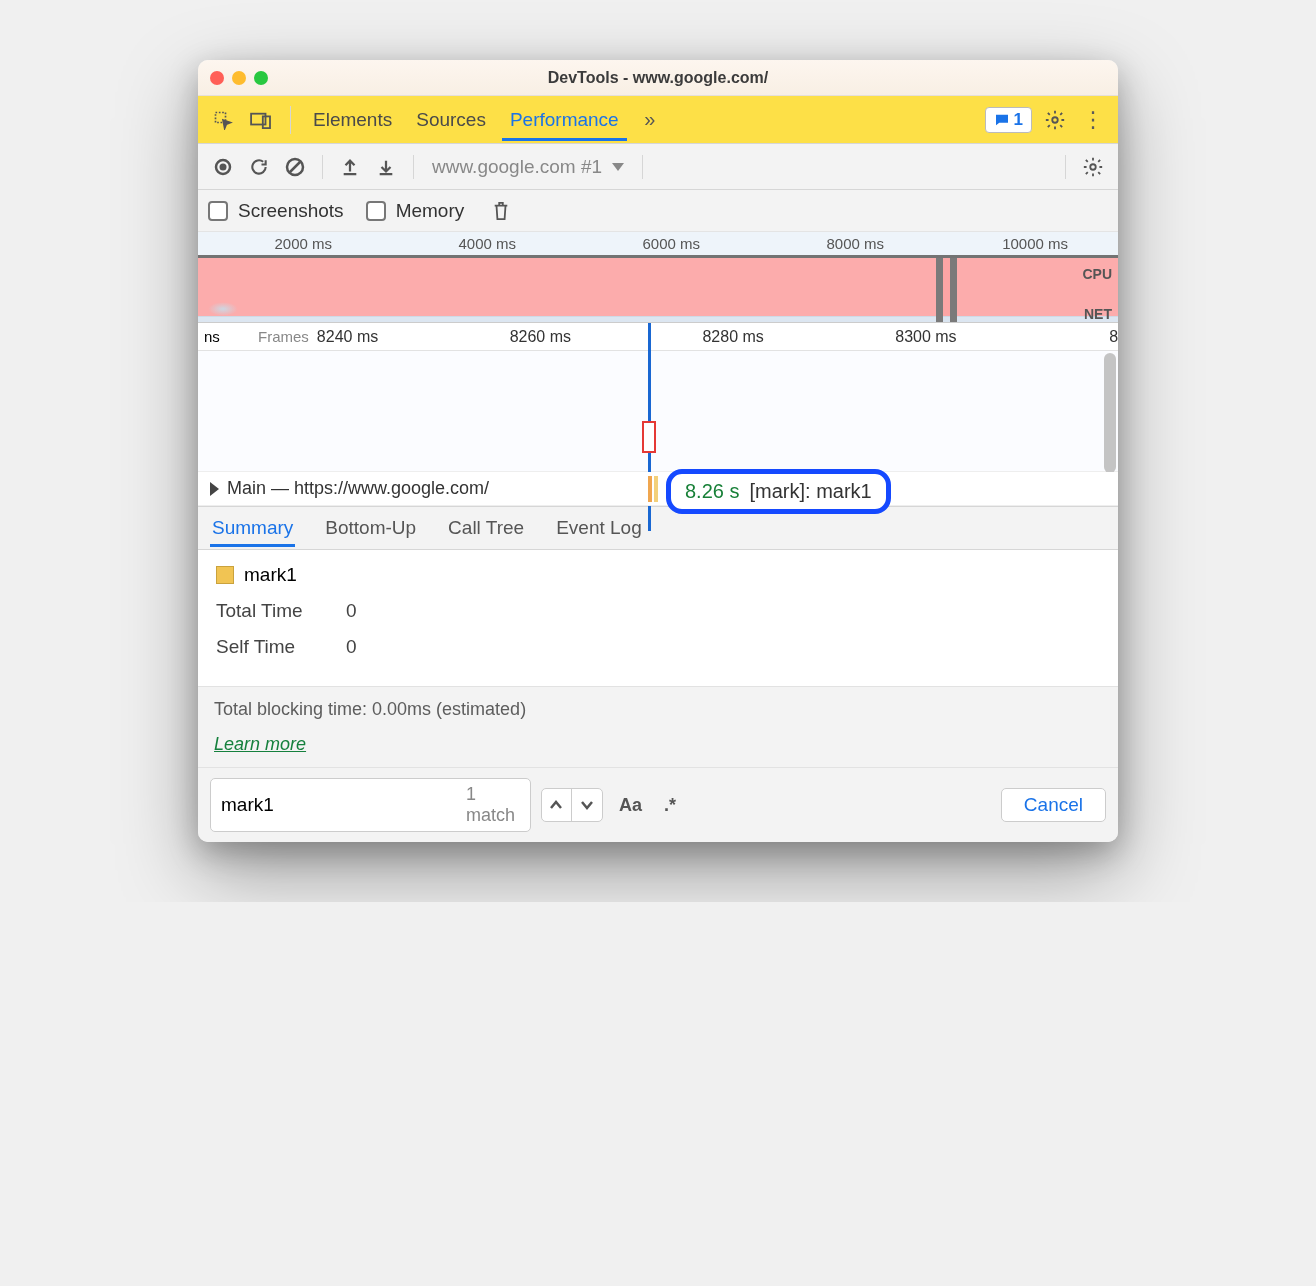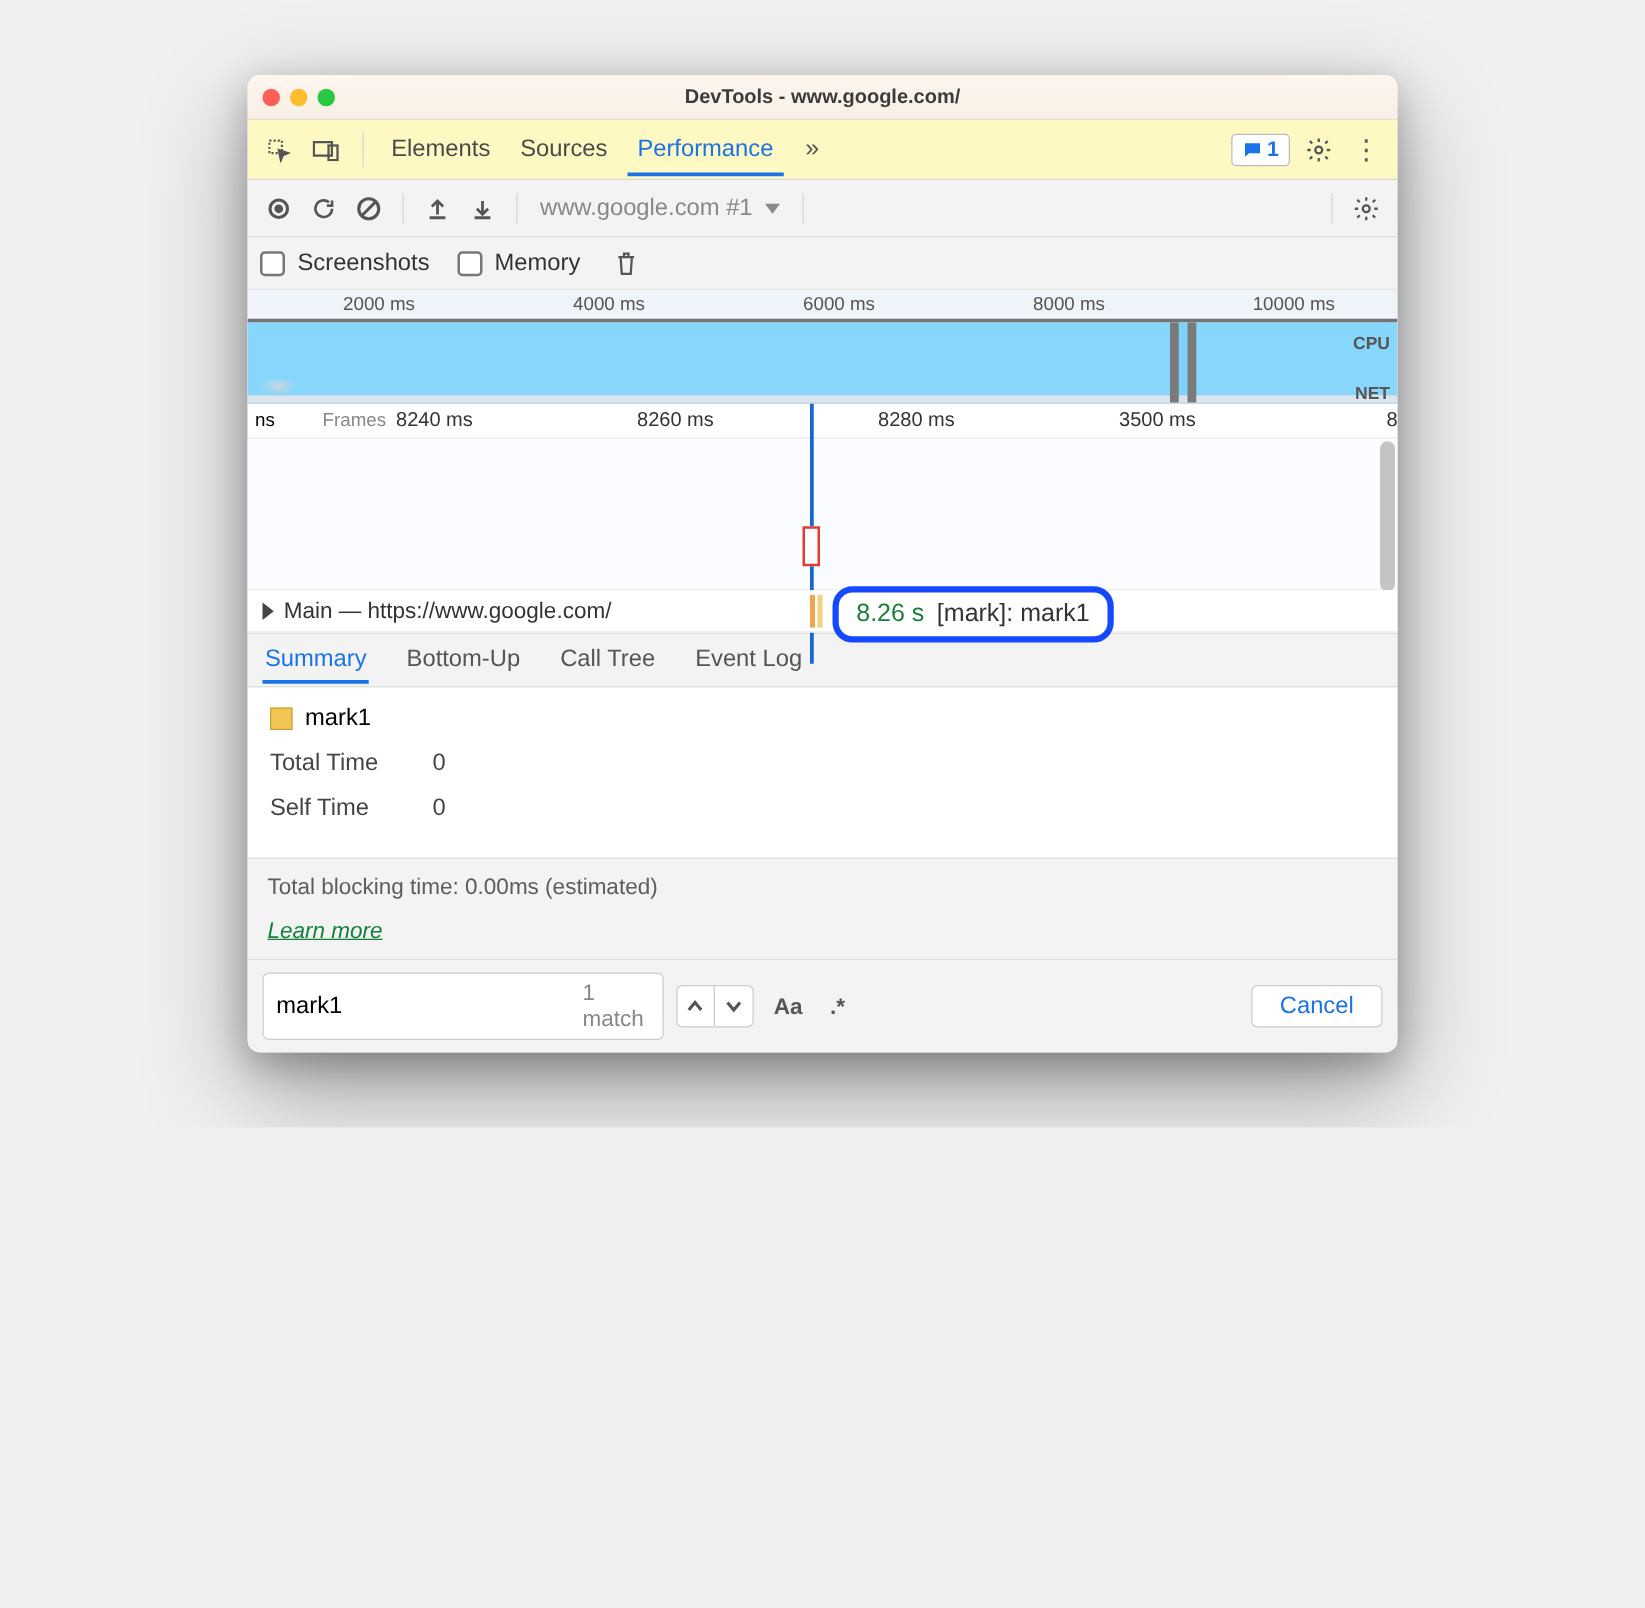--- a/index.html
+++ b/index.html
@@ -34,21 +34,21 @@
   .dot { width: 14px; height: 14px; border-radius: 50%; }
   .dot.red { background: #ff5f57; }
   .dot.yellow { background: #febc2e; }
   .dot.green { background: #28c840; }
   .title {
     position: absolute; left:0; right:0; text-align:center;
     font-weight: 600; font-size: 16px; color:#3b3b3b;
   }
   
   .tabs {
-    display:flex; align-items:center; height:48px; background:#fef9c3;
+    display:flex; align-items:center; height:48px; background:#fde047;
     border-bottom:1px solid #d6d6d6; padding:0 10px; gap:8px;
   }
   .icon-btn {
     width:30px; height:30px; display:flex; align-items:center; justify-content:center;
     color:#5a5a5a; border-radius:4px; cursor:pointer;
   }
   .tabs .divider { width:1px; height:28px; background:#d6d6d6; margin:0 6px; }
   .tab {
     font-size:19px; color:#4a4a4a; padding:10px 8px; cursor:pointer;
   }
@@ -84,21 +84,21 @@
   .opt-label { font-size:19px; color:#333; margin-right:12px; }
   
   .overview {
     position:relative; background:#eef4fa; border-bottom:1px solid #ccc;
   }
   .overview-ruler {
     height:26px; display:flex; font-size:15px; color:#555; align-items:center;
     border-bottom:3px solid #737373;
   }
   .ov-tick { flex:1; text-align:right; padding-right:50px; }
-  .overview-body { height:64px; position:relative; background:#7dd3fc;padding-left:44px; }
+  .overview-body { height:64px; position:relative; background:#fca5a5;padding-left:44px; }
   .ov-right-labels { position:absolute; right:6px; top:0; font-size:14px; font-weight:700; color:#555; }
   .ov-right-labels div { margin-top:8px; }
   .ov-handle-l, .ov-handle-r {
     position:absolute; top:0; bottom:0; width:7px; background:#7a7a7a;
   }
   .ov-handle-l { left:738px; }
   .ov-handle-r { left:752px; }
   .ov-shade-l { position:absolute; left:0; top:0; bottom:0; width:738px; background:rgba(255,255,255,0.08); }
   .ov-shade-r { position:absolute; left:759px; right:0; top:0; bottom:0; background:rgba(255,255,255,0.08); }
   .ov-bump { position:absolute; left:10px; bottom:6px; width:30px; height:14px;
@@ -320,21 +320,21 @@
     </div>
   </div>
 
   <div class="detail-ruler">
     <div class="lbl">ns</div>
     <div style="font-size:15px;color:#888;padding-right:8px;">Frames</div>
     <div class="ticks">
       <div class="tick">8240 ms</div>
       <div class="tick">8260 ms</div>
       <div class="tick">8280 ms</div>
-      <div class="tick">3500 ms</div>
+      <div class="tick">8300 ms</div>
       <div class="tick" style="flex:0 0 30px;text-align:right;">8</div>
     </div>
   </div>
 
   <div class="tracks">
     <div class="track-row">
       <div class="track-body">
         <div class="vline"></div>
         <div class="red-marker"></div>
         <div class="scroll-thumb"></div>

